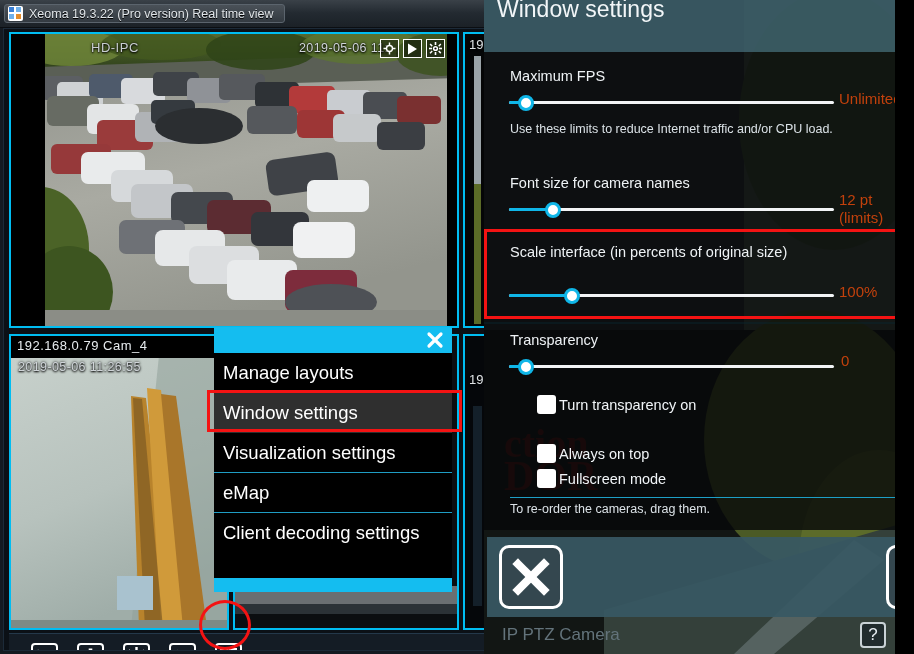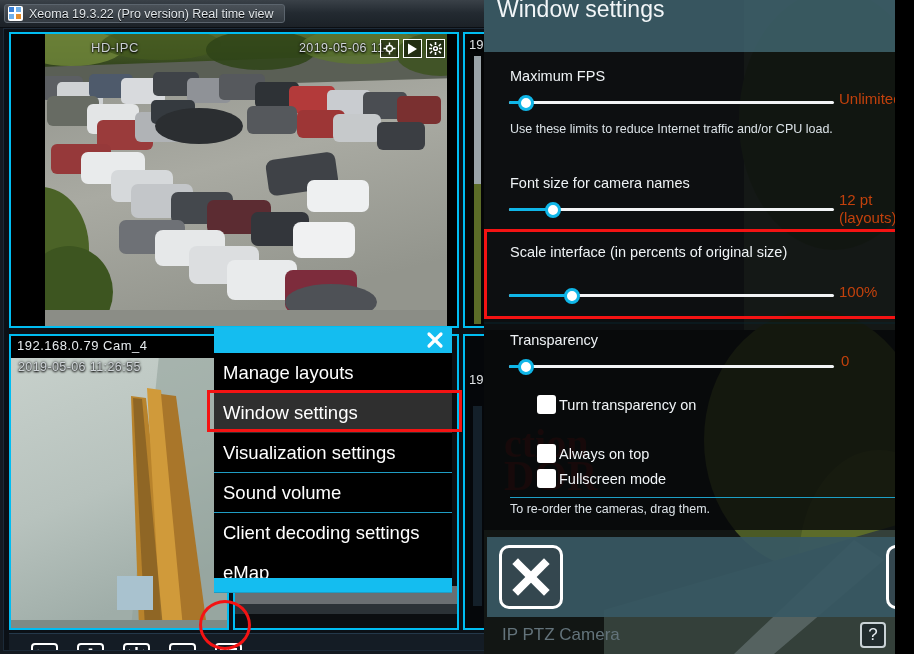--- a/index.html
+++ b/index.html
@@ -403,27 +403,24 @@
     <div class="ctx-item">
       <span>Manage layouts</span>
     </div>
     <div class="ctx-item sel">
       <span>Window settings</span>
     </div>
     <div class="ctx-item">
       <span>Visualization settings</span>
     </div>
     <div class="ctx-item">
-      <span>Sound volume</span>
+      <span>eMap</span>
     </div>
     <div class="ctx-item" style="border-bottom:none;">
       <span>Client decoding settings</span>
-    </div>
-    <div class="ctx-item">
-      <span>eMap</span>
     </div>
     <div class="ctx-bottom"></div>
   </div>
   <div id="ctx-sel-box"></div>
 
   <div id="settings-win">
 
     <div id="set-backdrop">
       <svg width="430" height="654" preserveAspectRatio="none" style="display:block">
         <rect width="430" height="654" fill="#0a0d0f"></rect>
@@ -457,21 +454,21 @@
       <span class="s-val" style="left:355px;top:38px;">Unlimited</span>
       <span class="s-hint" style="left:26px;top:70px;">Use these limits to reduce Internet traffic and/or CPU load.</span>
 
       <span class="s-label" style="left:26px;top:123px;">Font size for camera names</span>
       <div class="slider" style="left:25px;top:149px;width:325px;">
         <div class="track"></div>
         <div class="fill" style="width:39px;"></div>
         <div class="knob" style="left:36px;"></div>
       </div>
       <span class="s-val" style="left:355px;top:139px;">12 pt</span>
-      <span class="s-val" style="left:355px;top:157px;">(layouts)</span>
+      <span class="s-val" style="left:355px;top:157px;">(limits)</span>
 
       <span class="s-label" style="left:26px;top:192px;">Scale interface (in percents of original size)</span>
       <div class="slider" style="left:25px;top:235px;width:325px;">
         <div class="track"></div>
         <div class="fill" style="width:58px;"></div>
         <div class="knob" style="left:55px;"></div>
       </div>
       <span class="s-val" style="left:355px;top:231px;">100%</span>
 
       <span class="s-label" style="left:26px;top:280px;">Transparency</span>

